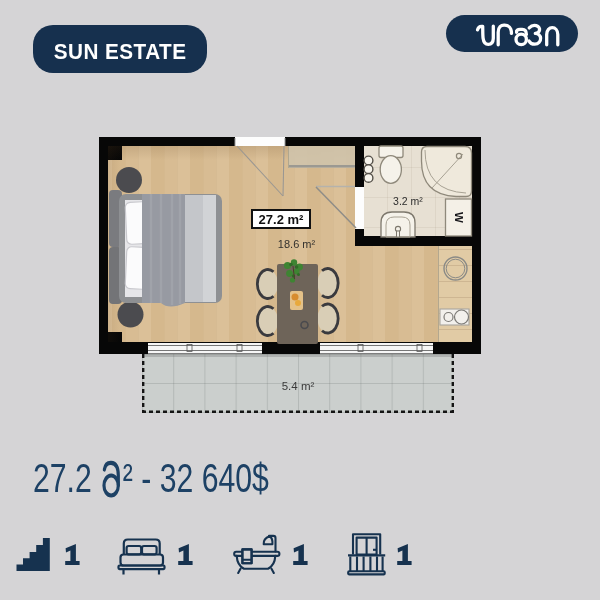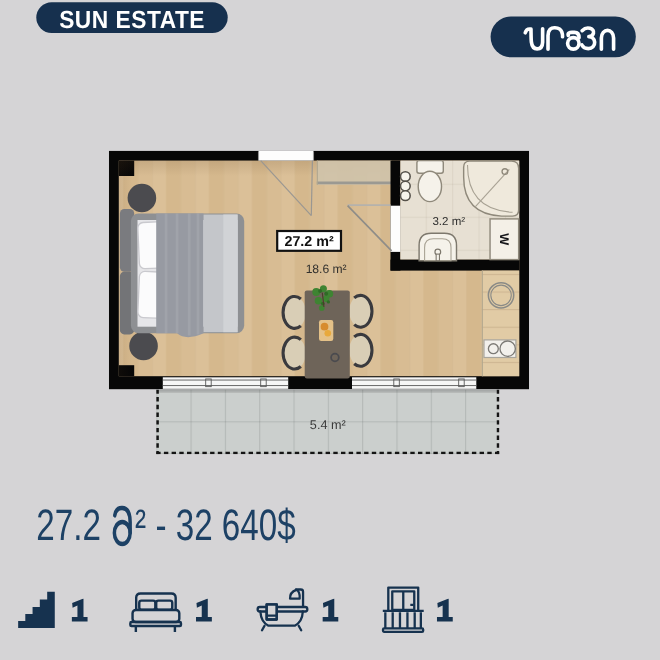--- a/index.html
+++ b/index.html
@@ -4,21 +4,21 @@
 <style>
   html,body{margin:0;padding:0}
   body{width:600px;height:600px;background:#d5d4d6;font-family:"Liberation Sans",sans-serif;position:relative;overflow:hidden}
   .abs{position:absolute}
   .pill{position:absolute;background:#16304e;border-radius:20px;display:flex;align-items:center;justify-content:center}
   #price{position:absolute;left:33px;top:456px;color:#1d4165;font-size:40px;white-space:nowrap;transform:scaleX(0.755);transform-origin:0 50%;letter-spacing:0}
 </style>
 </head>
 <body>
 
-<div class="pill" style="left:33px;top:2px;width:174px;height:28px">
+<div class="pill" style="left:33px;top:25px;width:174px;height:48px">
   <span style="color:#fff;font-weight:bold;font-size:22.5px;letter-spacing:0.5px;transform:scaleX(0.92) translateY(2.5px)">SUN ESTATE</span>
 </div>
 <div class="pill" style="left:446px;top:15px;width:132px;height:37px;position:absolute">
   <svg style="position:absolute;left:26px;top:2px" width="88" height="36" viewBox="0 0 88 36">
     <g stroke="#fff" fill="none" stroke-linecap="round" stroke-linejoin="round" stroke-width="3.3">
 
       <path d="M5.5,12.8 C6.3,9.6 8.6,9.1 10.7,9.4 C10.8,13.5 10.7,18.5 11.1,21.3 C11.6,25.4 13.6,27.4 16.3,27.4 C19.3,27.4 21.2,25.2 21.3,21.3 L21.3,9.2"></path>
 
       <path d="M26.2,27.8 L26.2,15.2 C26.2,10 29,8 32.5,8.2 C36,8.4 38,10 38.7,12 C39.4,14 39.6,15.2 39.4,16.4"></path>
 

